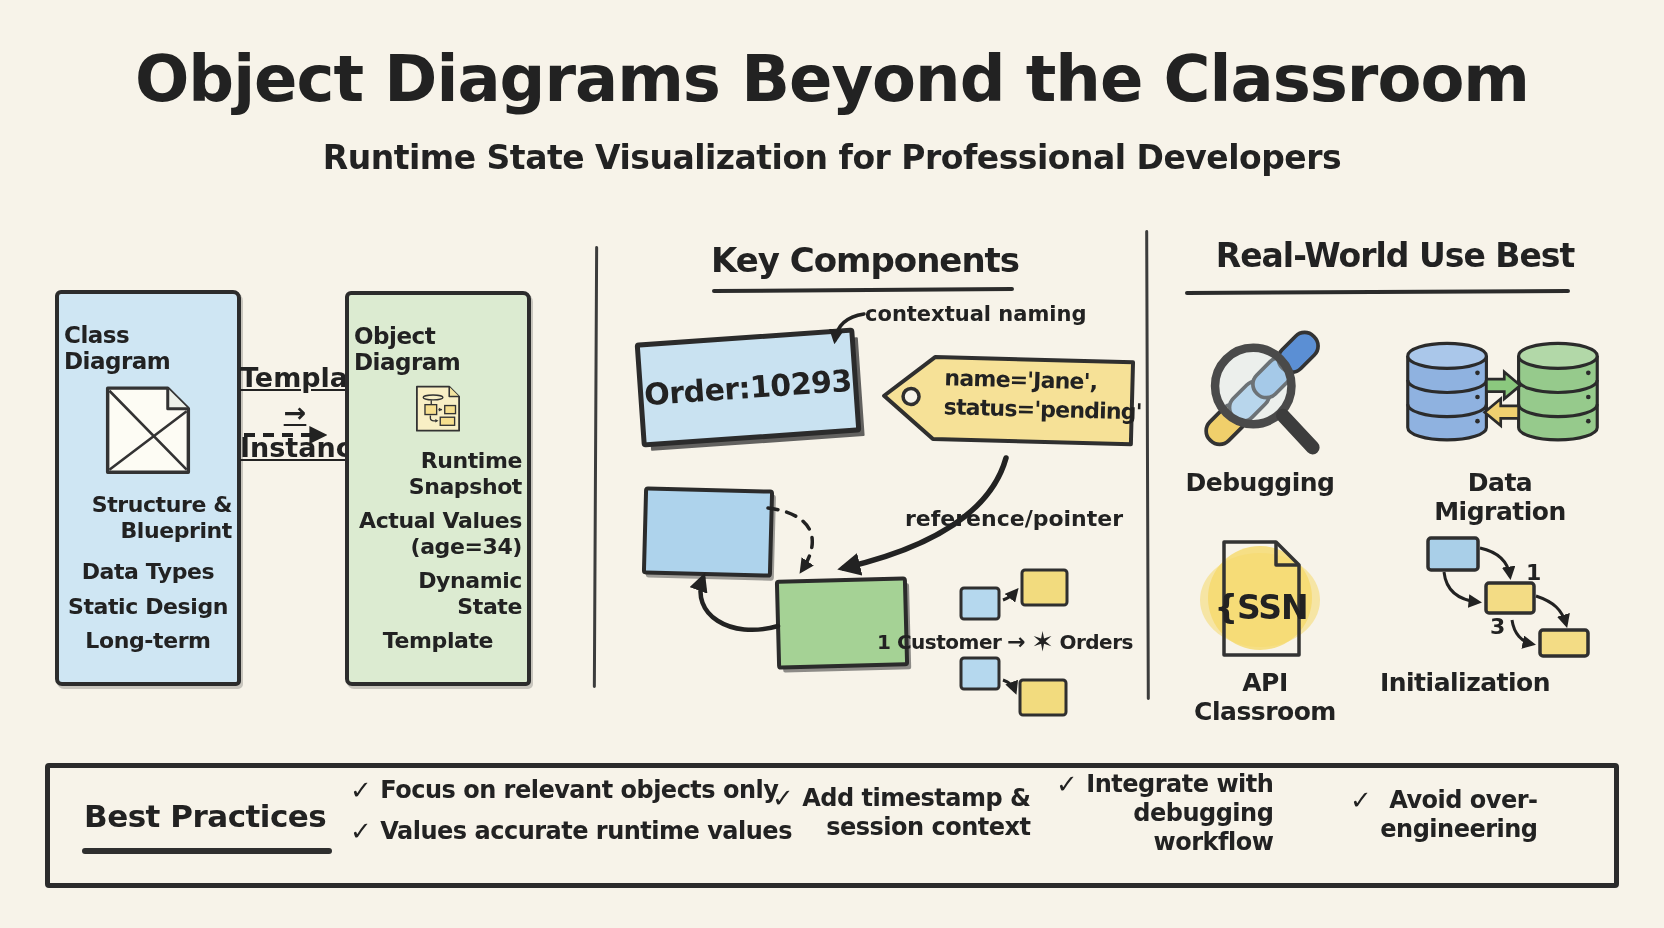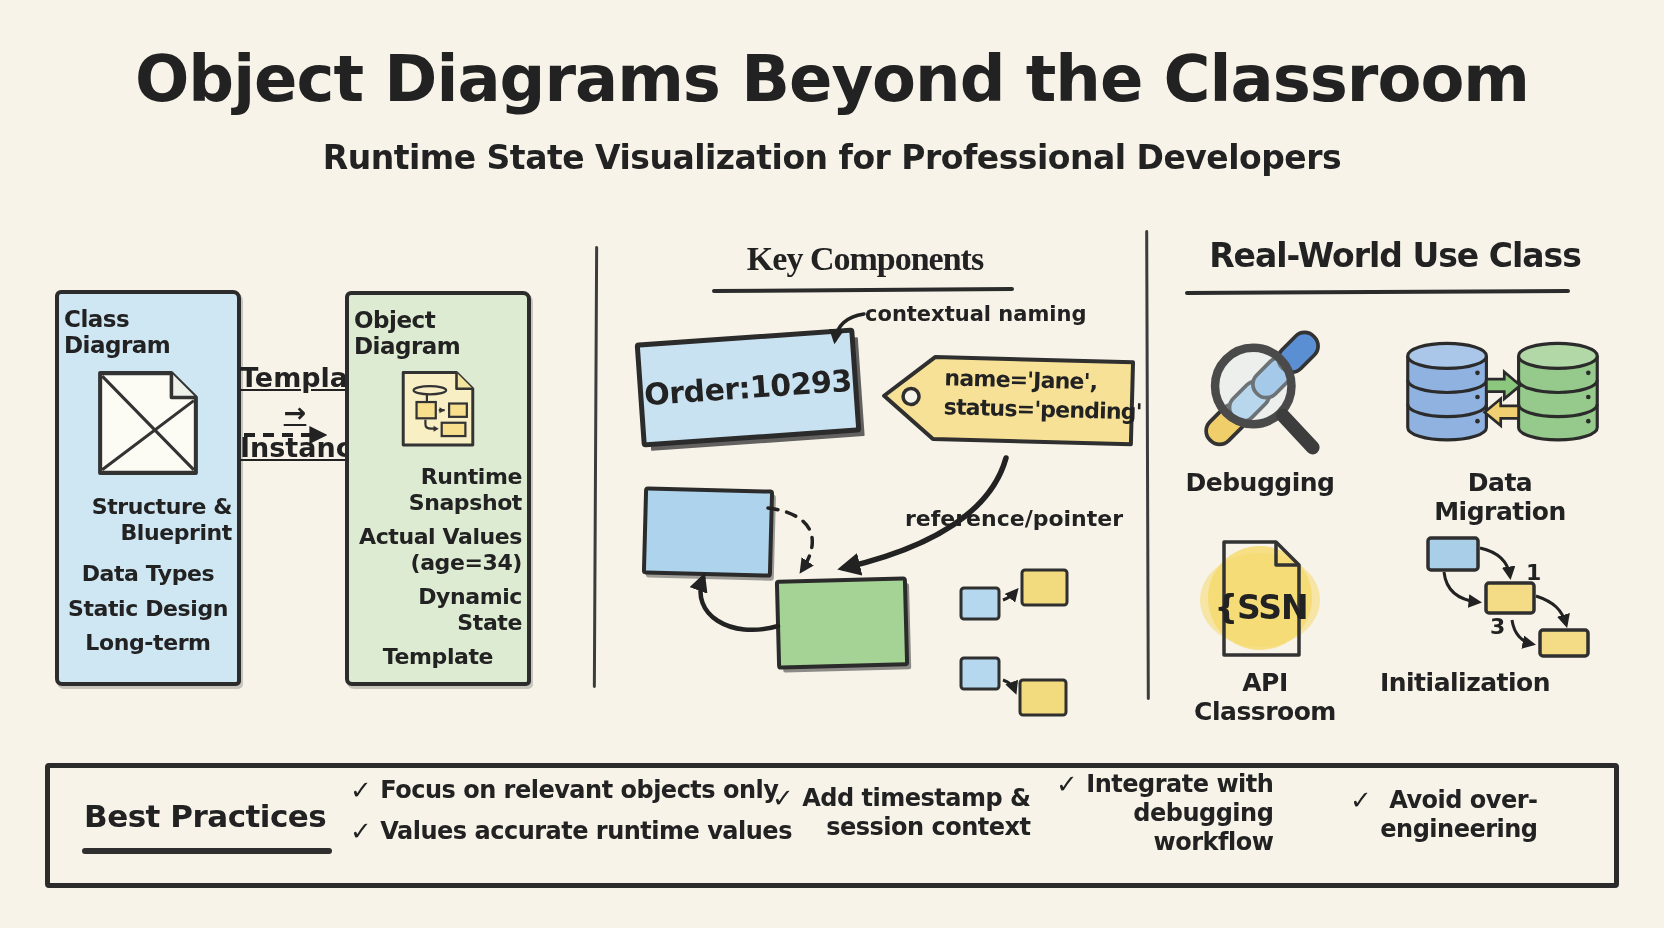--- a/index.html
+++ b/index.html
@@ -9,31 +9,31 @@
   .abs{position:absolute;}
   .ctr{text-align:center;}
   .vline{position:absolute;width:3px;background:#3c3c3c;border-radius:2px;}
   .hline{position:absolute;height:4px;background:#2b2b2b;border-radius:2px;}
 
   #main-title{left:0;top:42px;width:1664px;font-size:64px;letter-spacing:-1px;}
   #subtitle{left:0;top:138px;width:1664px;font-size:33px;letter-spacing:-0.5px;}
 
   .card{position:absolute;width:186px;border:4px solid #2c2c2c;box-sizing:border-box;
         border-radius:6px 8px 5px 7px;display:flex;flex-direction:column;align-items:center;
-        padding:12px 5px;box-shadow:2px 3px 0 rgba(60,60,60,.25);}
+        padding:28px 5px;box-shadow:2px 3px 0 rgba(60,60,60,.25);}
   #card-class{left:55px;top:290px;height:396px;background:#cfe6f3;}
   #card-object{left:345px;top:291px;height:395px;background:#dcebd1;}
   .card-title{font-size:23px;letter-spacing:-0.5px;}
   .card-icon{margin:9px 0 6px;}
   .card-item{font-size:22px;text-align:right;line-height:1.16;margin-top:9px;letter-spacing:-0.4px;}
 
   #transition-label{left:240px;top:360px;width:110px;font-size:27px;line-height:1.3;text-align:center;text-decoration:underline;}
   #transition-arrow{left:240px;top:424px;}
 
-  #kc-title{left:610px;top:240px;width:510px;font-size:34px;letter-spacing:-1px;font-family:Liberation Serif, serif;}
+  #kc-title{left:610px;top:240px;width:510px;font-size:34px;letter-spacing:-1px;}
   #uc-title{left:1160px;top:236px;width:470px;font-size:33px;letter-spacing:-1px;}
 
   #order-box{left:638px;top:335px;width:210px;height:95px;background:#c9e2f1;
              border:5px solid #2b2b2b;border-radius:4px;transform:rotate(-4deg);
              display:flex;align-items:center;justify-content:center;
              box-shadow:6px 7px 0 -3px rgba(60,60,60,.8);}
   #order-label{font-size:30px;letter-spacing:-0.5px;}
   #ctx-label{left:865px;top:302px;font-size:21px;}
   #ref-label{left:905px;top:506px;font-size:22px;}
   #tag-wrap{left:880px;top:352px;width:258px;height:96px;transform:rotate(1.5deg);}
@@ -162,32 +162,38 @@
   <svg class="abs" id="mini1" width="115" height="60" viewBox="0 0 115 60">
     <defs>
         <marker id="m-mini1" markerWidth="4.5" markerHeight="4.5" refX="7" refY="5" orient="auto" viewBox="0 0 10 10">
           <path d="M0,0 L10,5 L0,10 Z" fill="#222"></path>
         </marker>
       </defs>
     <rect x="3" y="22" width="38" height="31" rx="3" fill="#b5d8ee" stroke="#2f2f2f" stroke-width="3"></rect>
     <rect x="64" y="4" width="45" height="35" rx="3" fill="#f2db7e" stroke="#2f2f2f" stroke-width="3"></rect>
     <path d="M45,34 Q53,31 58,25" stroke="#222" stroke-width="3" fill="none" marker-end="url(#m-mini1)"></path>
   </svg>
+  <div class="abs" id="mini-text">
+    <span>1 Customer</span>
+    <span class="arr">→</span>
+    <span class="star">✶</span>
+    <span>Orders</span>
+  </div>
   <svg class="abs" id="mini2" width="115" height="65" viewBox="0 0 115 65">
     <defs>
         <marker id="m-mini2" markerWidth="4.5" markerHeight="4.5" refX="7" refY="5" orient="auto" viewBox="0 0 10 10">
           <path d="M0,0 L10,5 L0,10 Z" fill="#222"></path>
         </marker>
       </defs>
     <rect x="3" y="6" width="38" height="31" rx="3" fill="#b5d8ee" stroke="#2f2f2f" stroke-width="3"></rect>
     <rect x="62" y="28" width="46" height="35" rx="3" fill="#f2db7e" stroke="#2f2f2f" stroke-width="3"></rect>
     <path d="M45,28 Q54,31 57,39" stroke="#222" stroke-width="3" fill="none" marker-end="url(#m-mini2)"></path>
   </svg>
 
-  <div class="abs ctr" id="uc-title">Real-World Use Class</div>
+  <div class="abs ctr" id="uc-title">Real-World Use Best</div>
   <div class="hline" style="left:1185px;top:290px;width:385px;transform:rotate(-.3deg)"></div>
 
   <svg class="abs" style="left:1185px;top:318px" width="145" height="138" viewBox="0 0 132 130">
     <g stroke="#333" stroke-width="3.5">
       <rect x="-21" y="-12" width="42" height="25" rx="12" transform="translate(36,100) rotate(-45)" fill="#f0cf6b"></rect>
       <rect x="-21" y="-12" width="42" height="25" rx="12" transform="translate(58,78) rotate(-45)" fill="#a8cde8"></rect>
       <rect x="-21" y="-12" width="42" height="25" rx="12" transform="translate(80,56) rotate(-45)" fill="#8bb9e2"></rect>
       <rect x="-21" y="-12" width="42" height="25" rx="12" transform="translate(104,32) rotate(-45)" fill="#5b8fd4"></rect>
     </g>
     <circle cx="62" cy="64" r="36" fill="rgba(215,233,244,0.35)" stroke="#4a4a4a" stroke-width="8"></circle>

